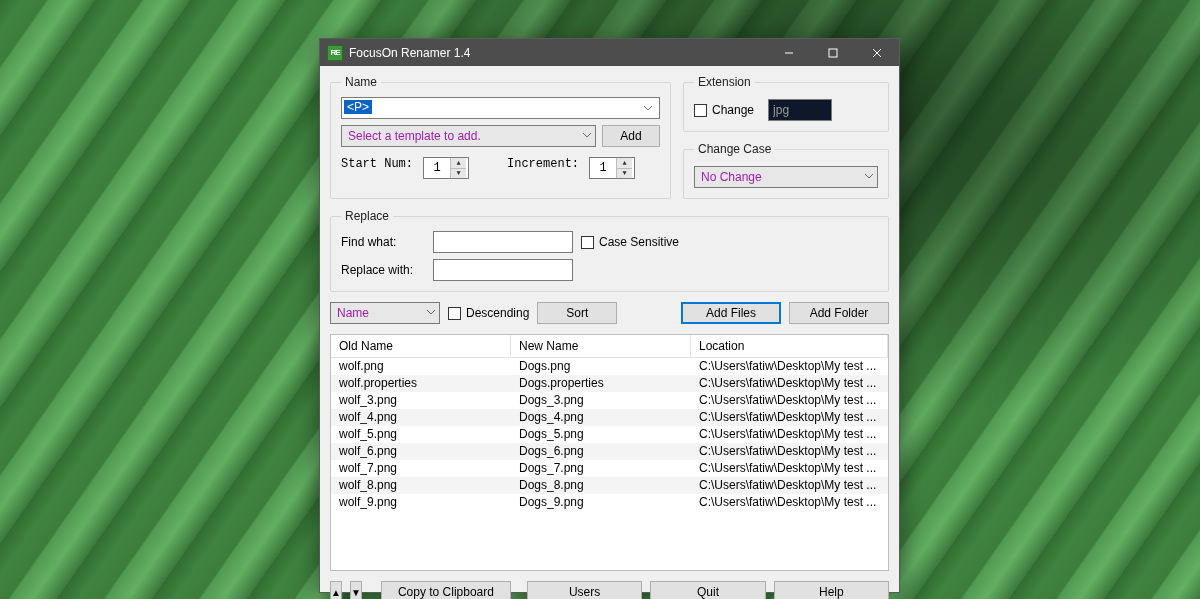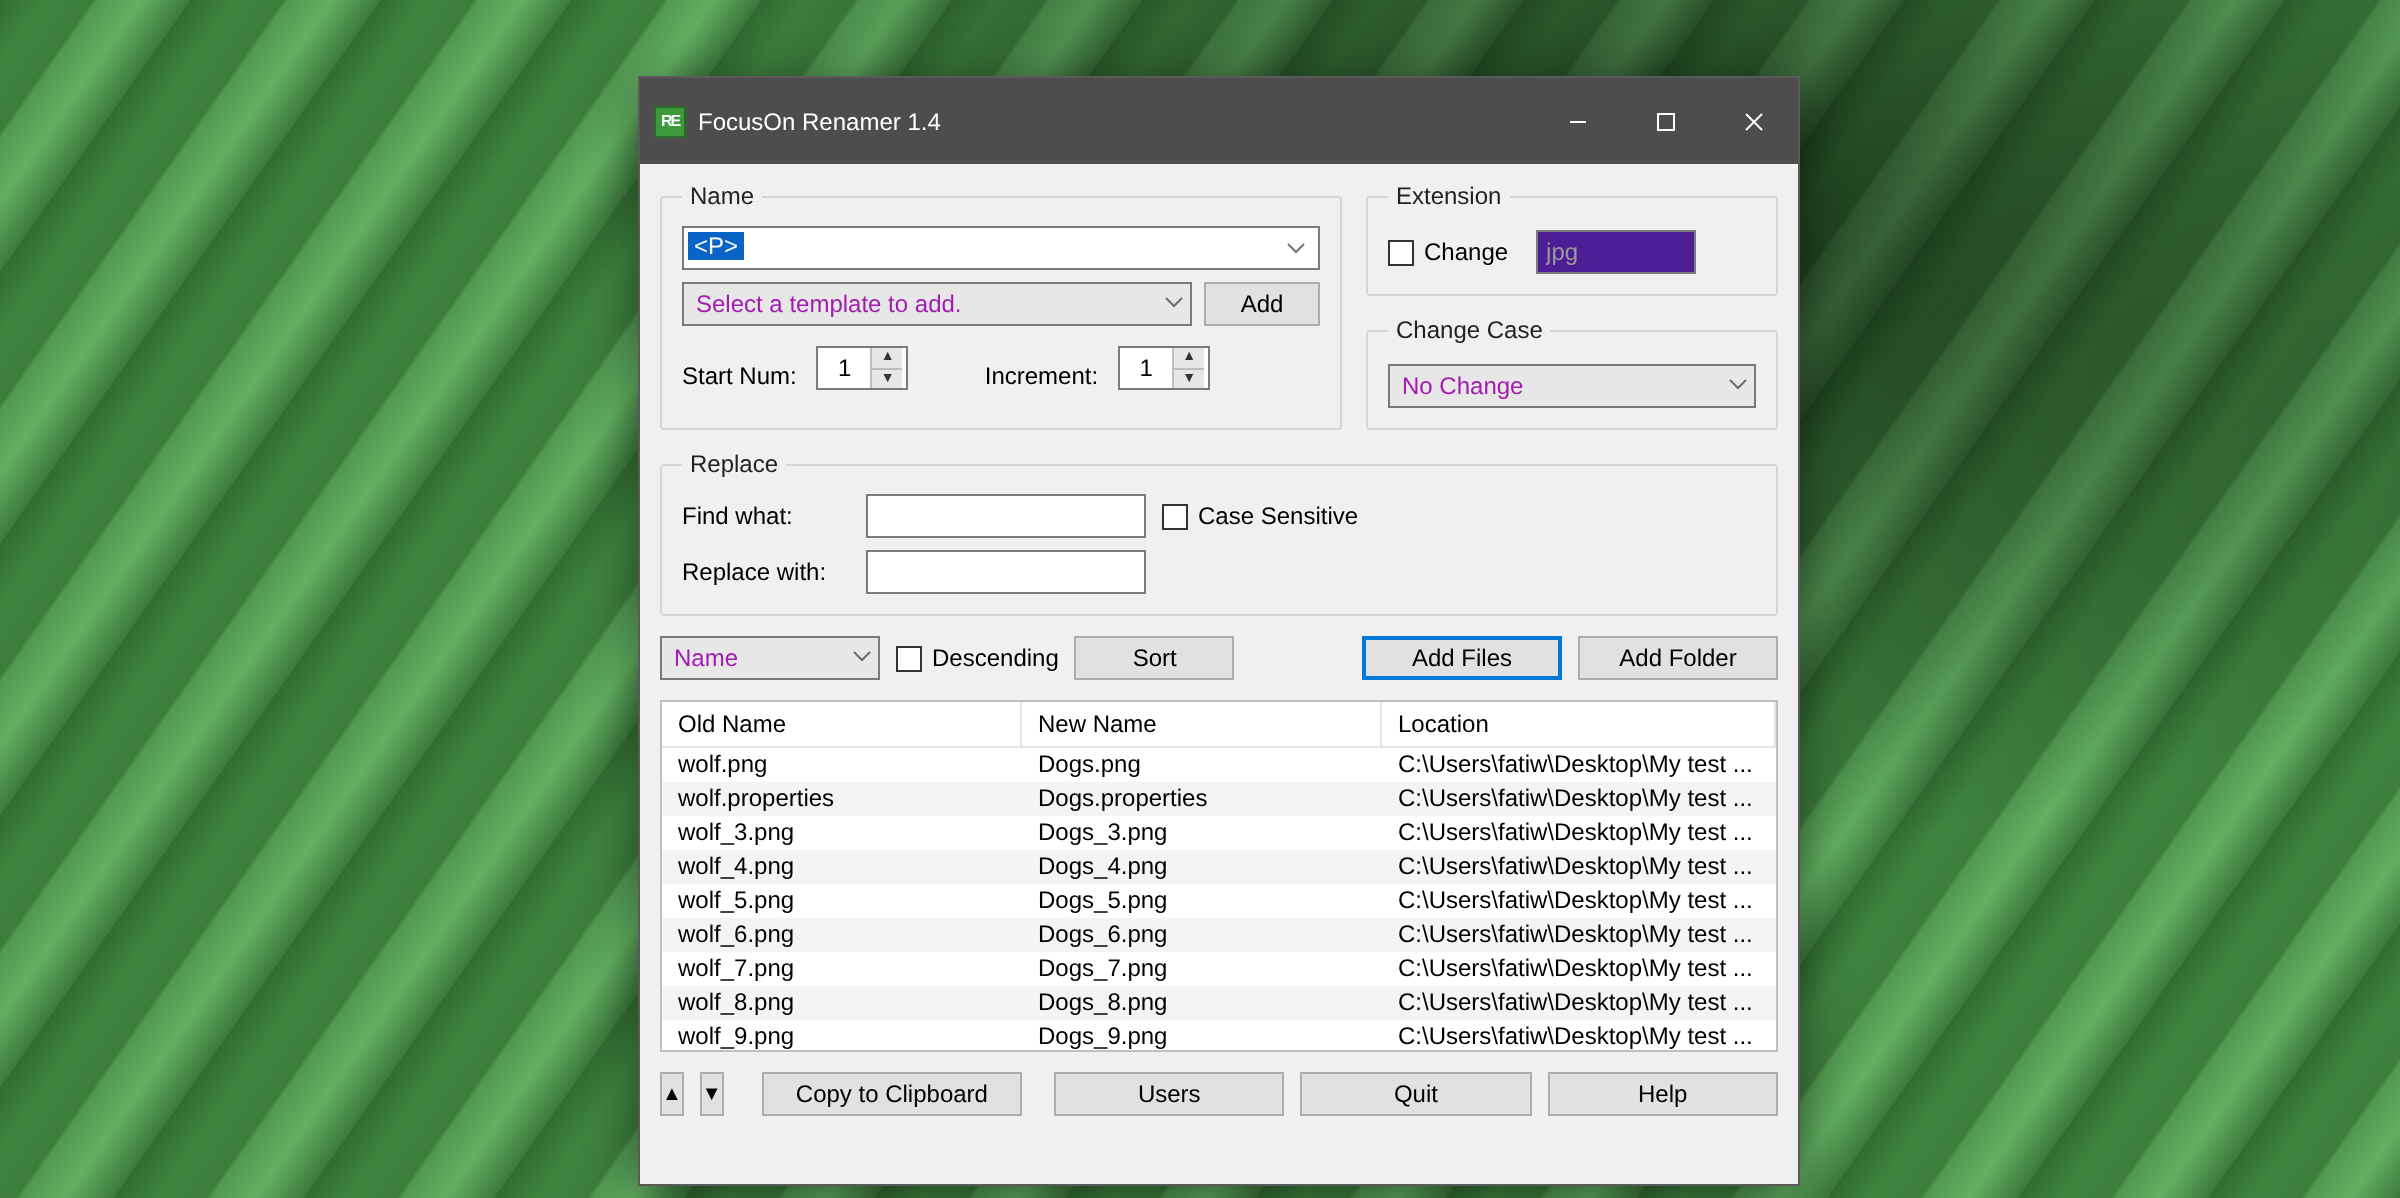--- a/index.html
+++ b/index.html
@@ -90,21 +90,21 @@
     display:inline-block; background:#0a63c7; color:#fff;
     padding:0 3px; font-family: inherit; font-size:12px;
   }
   .name-main .chev {
     position:absolute; right:2px; top:0; bottom:0; width:18px;
     display:flex; align-items:center; justify-content:center; opacity:.75;
   }
   .name-row2 { margin-top:6px; display:flex; gap:6px; }
   .name-row2 .combo { flex:1; }
 
-  .name-row3 { margin-top:10px; display:flex; align-items:flex-end; gap:10px; }
+  .name-row3 { margin-top:10px; display:flex; align-items:flex-start; gap:10px;font-family:Liberation Mono, monospace; }
   .spinwrap {
     display:inline-flex; height:22px; border:1px solid #7a7a7a; background:#fff;
     align-items:stretch; width:46px;
   }
   .spinwrap input {
     width:26px; border:0; font:inherit; text-align:center; outline:none;
   }
   .spinwrap .spbtns {
     width:16px; display:flex; flex-direction:column;
     border-left:1px solid #bdbdbd;
@@ -133,21 +133,21 @@
     display:grid; grid-template-columns: 84px 140px 1fr;
     row-gap:6px; column-gap:8px; align-items:center;
   }
 
   
   .sortrow { display:grid; grid-template-columns: 110px auto 80px 1fr 100px 100px; gap:8px; align-items:center; }
   .sortrow .spacer { }
 
   
   .filetable {
-    border:1px solid #bfbfbf; background:#fff; height:176px;
+    border:1px solid #bfbfbf; background:#fff; height:237px;
     display:flex; flex-direction:column;
     font-size:12px;
   }
   .filetable .hdr {
     display:grid; grid-template-columns: 180px 180px 1fr;
     background:#fff;
   }
   .filetable .hdr span {
     padding:4px 8px;
     border-right:1px solid #e3e3e3;
@@ -251,21 +251,21 @@
       </fieldset>
 
       <div class="ext-stack">
         <fieldset class="group">
           <legend>Extension</legend>
           <div class="ext-row">
             <label class="chk">
               <span class="box"></span>
               <span>Change</span>
             </label>
-            <input class="txt" style="width: 80px; color: rgb(154, 154, 154); background: #4c1d95;" disabled="" value="jpg">
+            <input class="txt" style="width: 64px; color: rgb(154, 154, 154); background: #0f172a;" disabled="" value="jpg">
           </div>
         </fieldset>
 
         <fieldset class="group">
           <legend>Change Case</legend>
           <div class="combo" style="width:100%;">
             <span>No Change</span>
             <span class="chev">
               <svg width="10" height="10">
                   <polyline points="1,3 5,7 9,3" fill="none" stroke="#444"></polyline>

